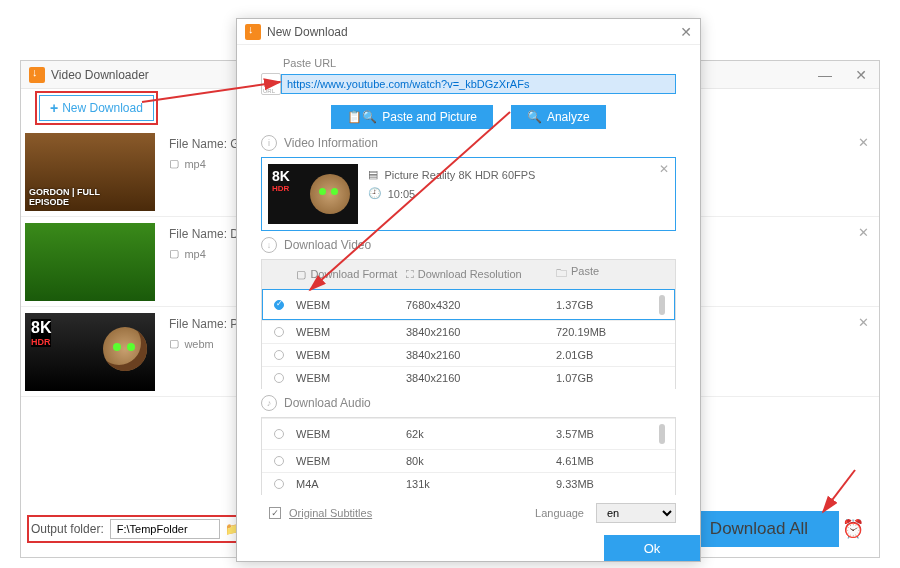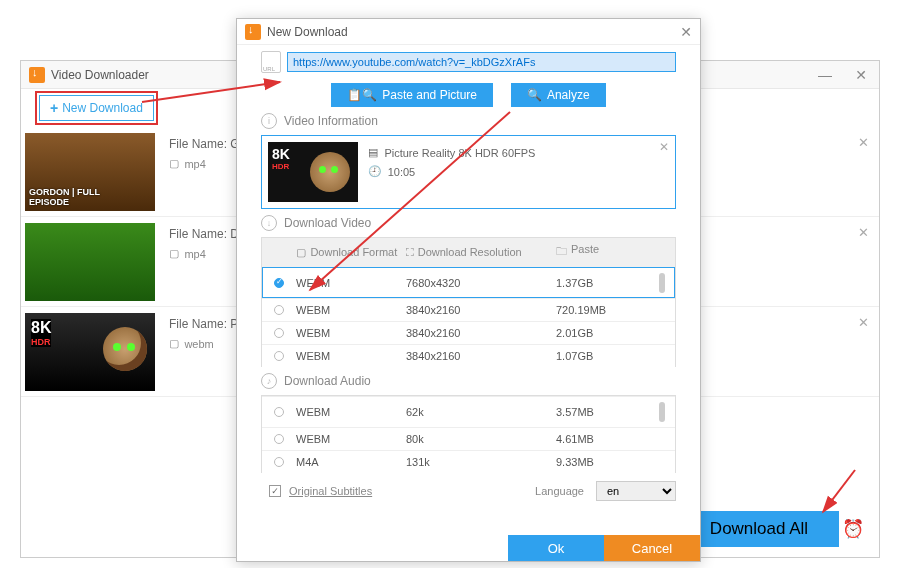--- a/index.html
+++ b/index.html
@@ -30,32 +30,32 @@
 .thumb.t3 .cat { position:absolute; right:8px; top:14px; width:44px; height:44px; border-radius:50%; background: radial-gradient(#c8a070,#8a6030); box-shadow: inset -6px -6px 0 #6a4020; }
 .thumb.t3 .cat::after{content:""; position:absolute; left:10px; top:16px; width:8px;height:8px;border-radius:50%;background:#5aff30; box-shadow:14px 0 0 #5aff30;}
 .dl-info { flex: 1; padding: 10px 6px; display:flex; flex-direction:column; gap:6px; }
 .dl-info .fn { font-size: 12px; color: #666; }
 .dl-info .fmt { font-size: 11px; color: #888; display:flex; align-items:center; gap:5px; }
 .dl-row .x { margin-left:auto; margin-right:10px; margin-top:8px; color:#aaa; font-size:13px;}
 
 .bottom-bar { position: absolute; bottom: 10px; left: 10px; right: 10px; height: 36px; display: flex; align-items: center; }
 .out-row { display:flex; align-items:center; gap:6px; font-size:12px; }
 .out-input { border:1px solid #bbb; padding:3px 6px; width:110px; font-size:11px; }
-.btn-dlall { margin-left:auto; background:#2fa1ee; color:#000000; border:none; height:36px; width:160px; font-size:17px; cursor:pointer;}
+.btn-dlall { margin-left:auto; background:#2fa1ee; color:#404040; border:none; height:36px; width:160px; font-size:17px; cursor:pointer;}
 .clock-ic { width:30px; text-align:center; color:#2fa1ee; font-size:18px; }
 
 
 .modal { position:absolute; top:18px; left:236px; width:465px; height:544px; background:#fff; border:1px solid #bbb; box-shadow:0 2px 14px rgba(0,0,0,.2); display:flex; flex-direction:column;}
 .modal-titlebar { height:26px; display:flex; align-items:center; padding:0 8px; border-bottom:1px solid #eee;}
 .modal-titlebar .logo { width:16px;height:16px;background:#f68a1e;border-radius:2px;margin-right:6px;position:relative;}
 .modal-titlebar .logo::after{content:"↓";color:#fff;font-size:11px;position:absolute;left:3px;top:-1px;}
 .modal-titlebar .mclose{margin-left:auto;color:#888;font-size:14px;}
 .modal-body{flex:1; padding:6px 24px 0 24px; overflow:hidden;}
 .sec-label{font-size:11px; color:#888; margin:6px 0 4px 22px;}
-.url-row{display:flex; align-items:center; gap:6px;}
+.url-row{display:flex; align-items:center; }
 .url-icon{width:20px;height:22px;border:1px solid #ccc;border-radius:2px;position:relative;}
 .url-icon::after{content:"URL";font-size:6px;position:absolute;bottom:0;left:1px;color:#aaa;}
 .url-input{flex:1;border:1px solid #2fa1ee;padding:3px 5px;font-size:11px;color:#0070d0;background:#d6e9fb;}
 .btnrow{display:flex;justify-content:center;gap:18px;margin:10px 0 6px;}
 .bluebtn{background:#2fa1ee;color:#fff;border:none;padding:5px 16px;font-size:12px;display:flex;align-items:center;gap:5px;cursor:pointer;}
 .sec-h{display:flex;align-items:center;gap:7px;font-size:12px;color:#888;margin:6px 0;}
 .sec-h .ic{width:16px;height:16px;border:1px solid #bbb;border-radius:50%;display:flex;align-items:center;justify-content:center;font-size:9px;color:#bbb;}
 .vinfo{display:flex;gap:10px;border:1px solid #2fa1ee;padding:6px;position:relative;}
 .vinfo .x{position:absolute;top:4px;right:6px;color:#aaa;}
 .vthumb{width:90px;height:60px;background:#111;position:relative;}
@@ -136,32 +136,38 @@
       <div class="fn">File Name: Picture Reality...</div>
       <div class="fmt">
           <span>▢</span>
           <span>webm</span>
         </div>
     </div>
     <div class="x">✕</div>
   </div>
 
   <div class="bottom-bar">
+    <div class="out-row red-annot">
+      <span>Output folder:</span>
+      <input class="out-input" value="F:\TempFolder" style="">
+      <span style="color:#f90">📁</span>
+    </div>
     <button class="btn-dlall"><span>Download All</span></button>
     <div class="clock-ic">⏰</div>
   </div>
 </div>
 
 <div class="modal">
   <div class="modal-titlebar">
     <span class="logo"></span>
     <span>New Download</span>
     <span class="mclose">✕</span>
   </div>
   <div class="modal-body">
+    <div class="sec-label">Paste URL</div>
     <div class="url-row">
       <div class="url-icon"></div>
       <input class="url-input" value="https://www.youtube.com/watch?v=_kbDGzXrAFs" style="">
     </div>
     <div class="btnrow">
       <button class="bluebtn">
           <span>📋🔍</span>
           <span>Paste and Picture</span>
         </button>
       <button class="bluebtn">
@@ -273,21 +279,20 @@
 
     <div class="subrow">
       <span class="chk">✓</span>
       <u>Original Subtitles</u>
       <span style="margin-left:auto">Language</span>
       <select class="langsel"><option>en</option></select>
     </div>
   </div>
   <div class="modal-footer">
     <button class="mf-ok">Ok</button>
-    <button class="mf-cancel">Cancel</button>
   </div>
 </div>
 
 <svg class="arrows" width="900" height="568">
   <defs>
       <marker id="ah" markerWidth="10" markerHeight="10" refX="8" refY="3" orient="auto">
         <path d="M0,0 L9,3 L0,6 Z" fill="#d33"></path>
       </marker>
     </defs>
   <line x1="142" y1="102" x2="280" y2="82" stroke="#d33" stroke-width="2" marker-end="url(#ah)"></line>

